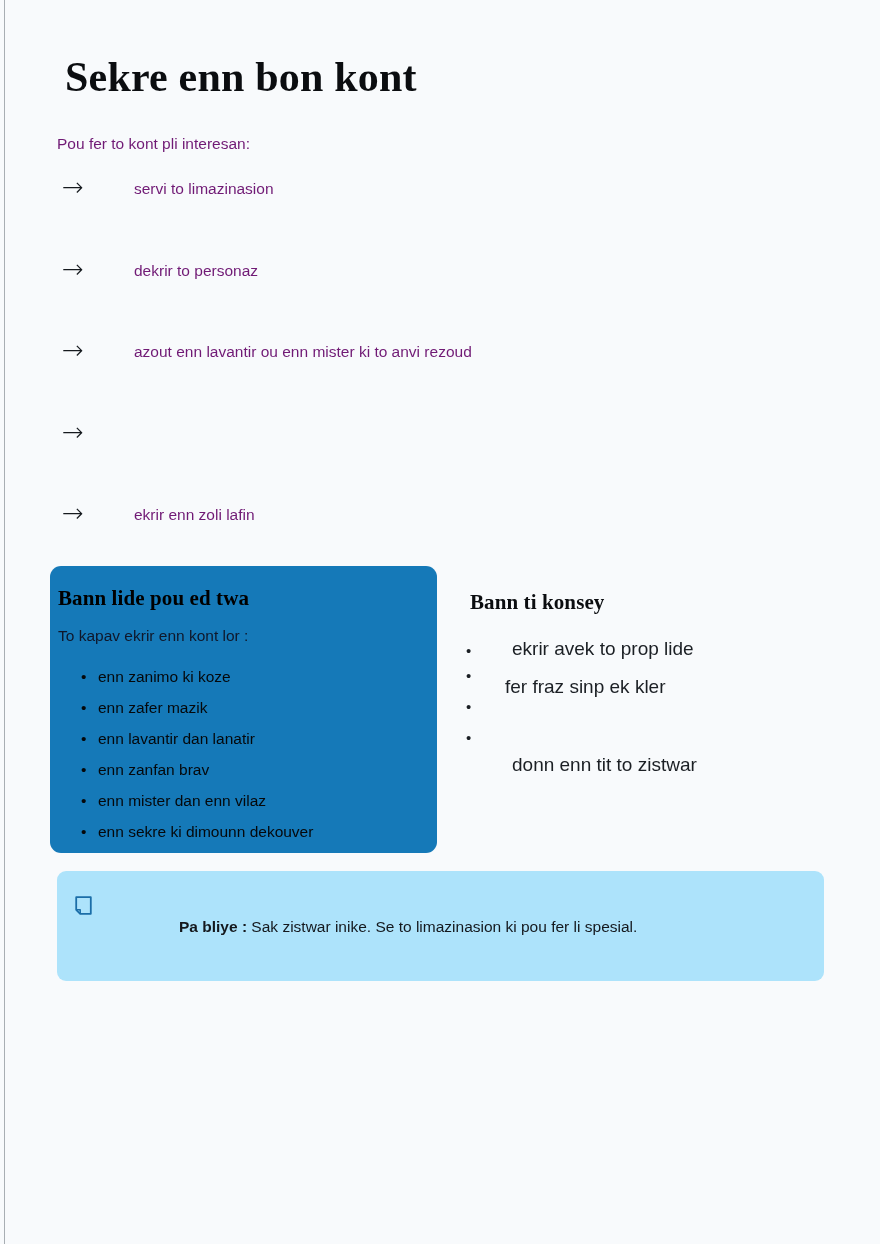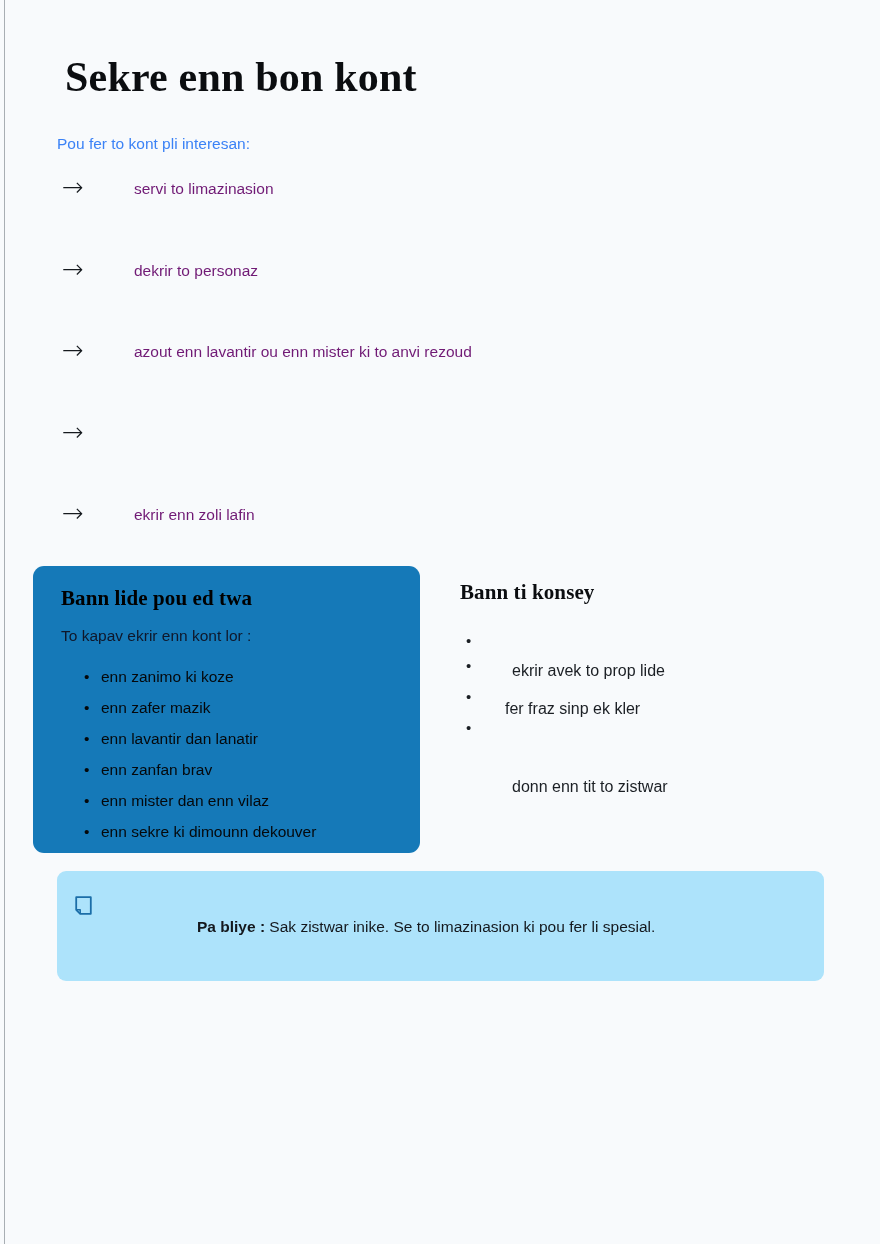--- a/index.html
+++ b/index.html
@@ -52,21 +52,21 @@
     white-space: nowrap;
   }
 
   
   .intro {
     position: absolute;
     left: 57px;
     top: 133px;
     font-size: 15.5px;
     line-height: 22px;
-    color: #3b82f6;
+    color: #701a75;
     white-space: nowrap;
   }
 
   
   .arrow-list {
     position: absolute;
     left: 57px;
     top: 168px;
     width: 760px;
   }
@@ -90,28 +90,28 @@
     top: 10px;
     font-size: 15.5px;
     line-height: 22px;
     color: #701a75;
     white-space: nowrap;
   }
 
   
   .blue-card {
     position: absolute;
-    left: 33px;
+    left: 50px;
     top: 566px;
     width: 387px;
     height: 287px;
     background: #1579b8;
     border-radius: 11px;
     box-sizing: border-box;
-    padding: 18px 20px 16px 28px;
+    padding: 18px 20px 16px 8px;
     overflow: hidden;
   }
   .blue-card h2 {
     margin: 0;
     font-family: "Liberation Serif", serif;
     font-weight: bold;
     font-size: 21px;
     line-height: 28px;
     color: #000000;
     letter-spacing: .1px;
@@ -145,21 +145,21 @@
     color: #05080b;
   }
 
   .tips {
     position: absolute;
     left: 460px;
     top: 578px;
     width: 400px;
   }
   .tips h2 {
-    margin: 0;
+    margin: 10px;
     font-family: "Liberation Serif", serif;
     font-weight: bold;
     font-size: 21px;
     line-height: 28px;
     color: #0b0d10;
     letter-spacing: .1px;
   }
   .tips-list {
     position: relative;
     margin-top: 22px;
@@ -172,25 +172,24 @@
     height: 30px;
   }
   .tip-row .bullet {
     position: absolute;
     font-size: 15px;
     line-height: 15px;
     color: #1b1f24;
   }
   .tip-row .tip-text {
     position: absolute;
-    font-size: 16px;
+    font-size: 19px;
     line-height: 22px;
     color: #1b1f24;
     white-space: nowrap;
-    margin-top: 32px;
   }
 
   
   .callout {
     position: absolute;
     left: 57px;
     top: 871px;
     width: 767px;
     height: 110px;
     background: #ade3fb;
@@ -199,21 +198,21 @@
   }
   .callout-icon {
     position: absolute;
     left: 18px;
     top: 25px;
     width: 17px;
     height: 19px;
   }
   .callout-text {
     position: absolute;
-    left: 140px;
+    left: 122px;
     top: 45px;
     font-size: 15.5px;
     line-height: 22px;
     color: #14181d;
     white-space: nowrap;
   }
   .callout-text b {
     font-weight: bold;
   }
 </style>

